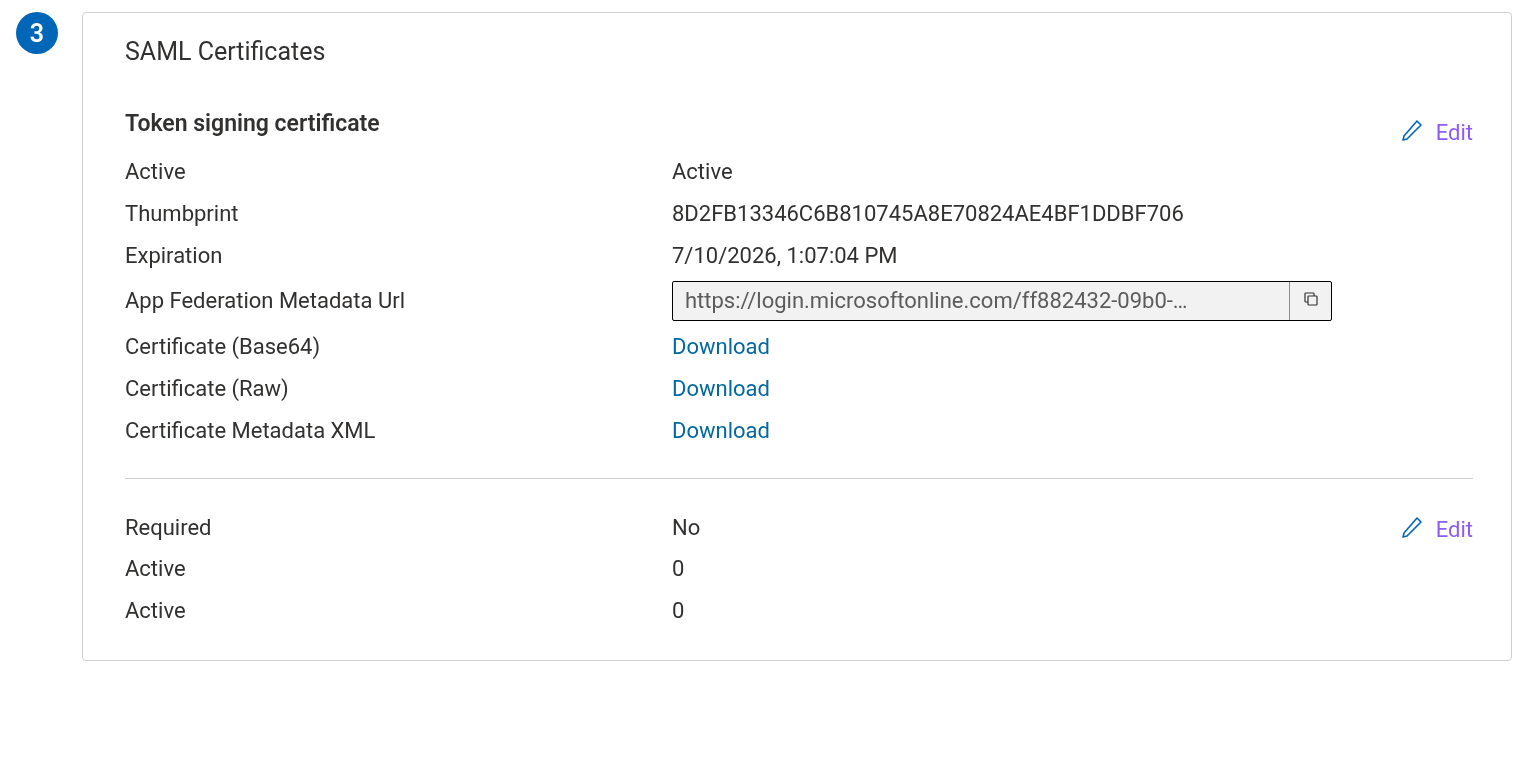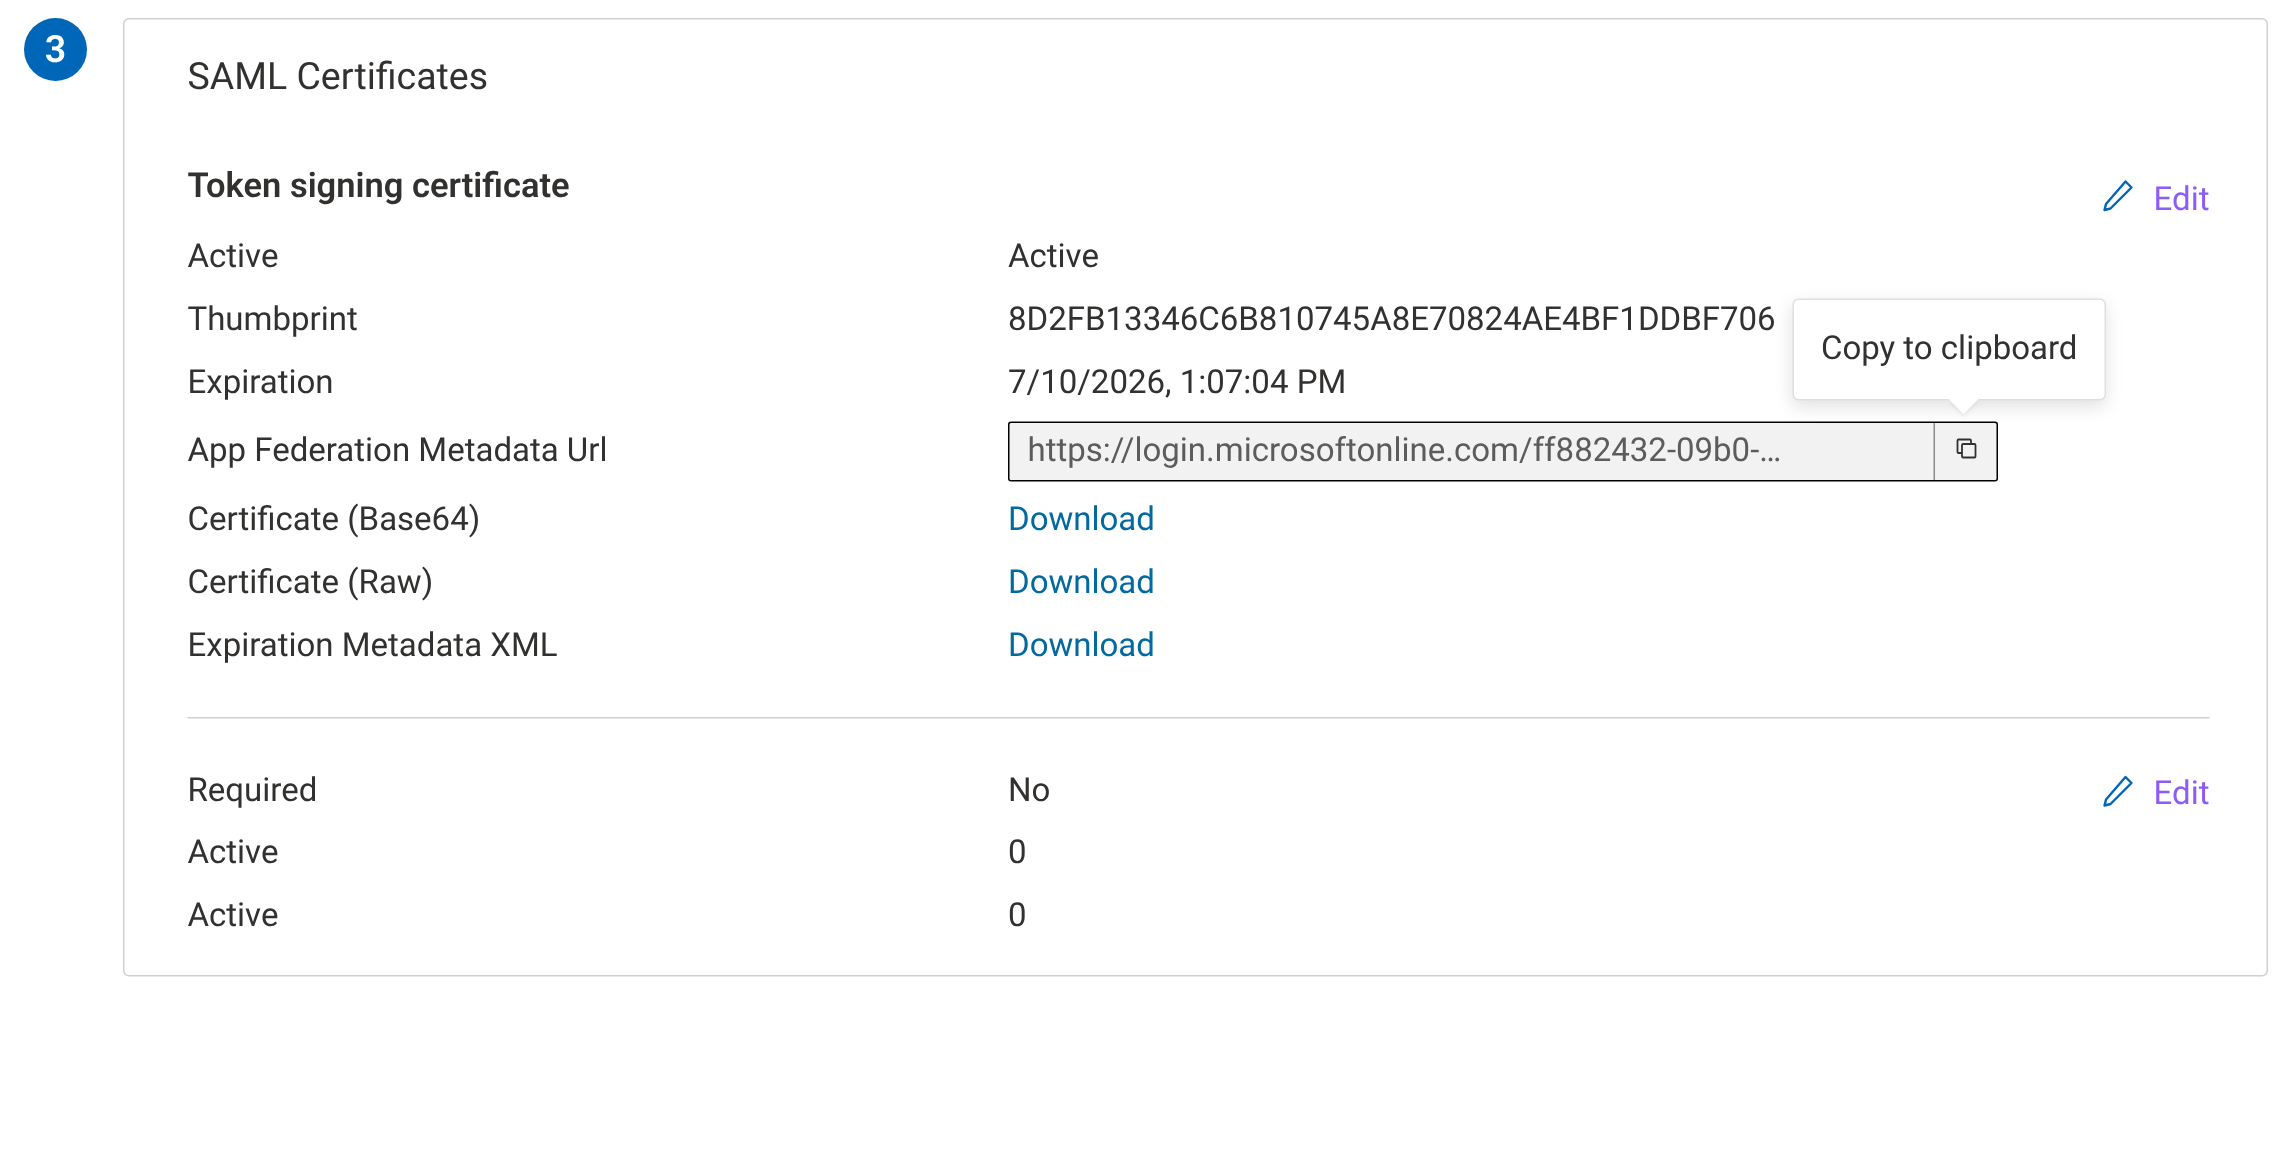--- a/index.html
+++ b/index.html
@@ -30,21 +30,21 @@
     align-items: center;
     justify-content: center;
     flex-shrink: 0;
     margin-right: 24px;
     margin-top: 0px;
   }
   .card {
     flex: 1;
     border: 1px solid #d2d0ce;
     border-radius: 4px;
-    padding: 24px 38px 18px 42px;
+    padding: 24px 38px 28px 42px;
     position: relative;
   }
   .card-title {
     font-size: 25px;
     font-weight: 400;
     margin: 0 0 44px 0;
     color: #323130;
   }
   .section-header {
     display: flex;
@@ -199,33 +199,32 @@
           <div class="url-text">https://login.microsoftonline.com/ff882432-09b0-…</div>
           <div class="copy-btn">
             <span>
               <svg viewBox="0 0 24 24" fill="none" stroke="#323130" stroke-width="1.6">
                 <rect x="8" y="8" width="12" height="12" rx="1"></rect>
                 <path d="M16 8V5a1 1 0 0 0-1-1H5a1 1 0 0 0-1 1v10a1 1 0 0 0 1 1h3"></path>
               </svg>
             </span>
           </div>
         </div>
-        <div class="tooltip">Copy to clipboard</div>
       </div>
     </div>
     <div class="field-row">
       <div class="field-label">Certificate (Base64)</div>
       <div class="download-link">Download</div>
     </div>
     <div class="field-row">
       <div class="field-label">Certificate (Raw)</div>
       <div class="download-link">Download</div>
     </div>
     <div class="field-row">
-      <div class="field-label">Expiration Metadata XML</div>
+      <div class="field-label">Certificate Metadata XML</div>
       <div class="download-link">Download</div>
     </div>
 
     <hr class="divider">
 
     <div class="section-header">
       <div class="edit-btn">
         <span>
           <svg viewBox="0 0 24 24" fill="none" stroke="#0067b8" stroke-width="1.6" stroke-linecap="round" stroke-linejoin="round">
             <path d="M17 3l4 4L7 21l-4 1 1-4L17 3z"></path>

